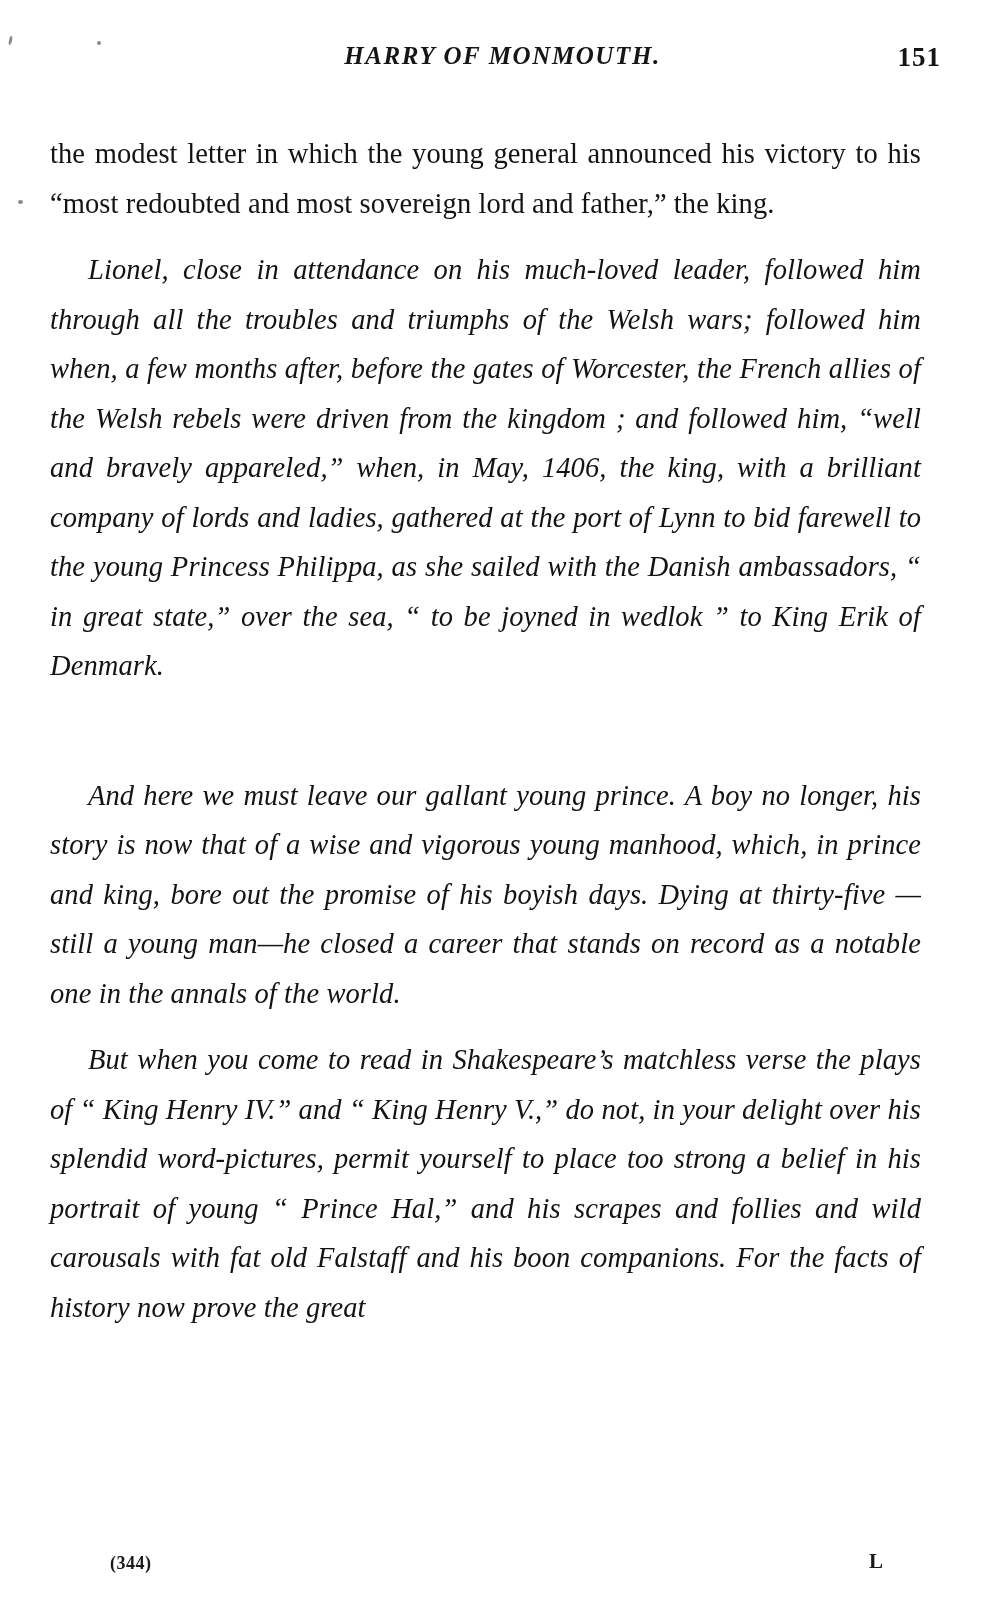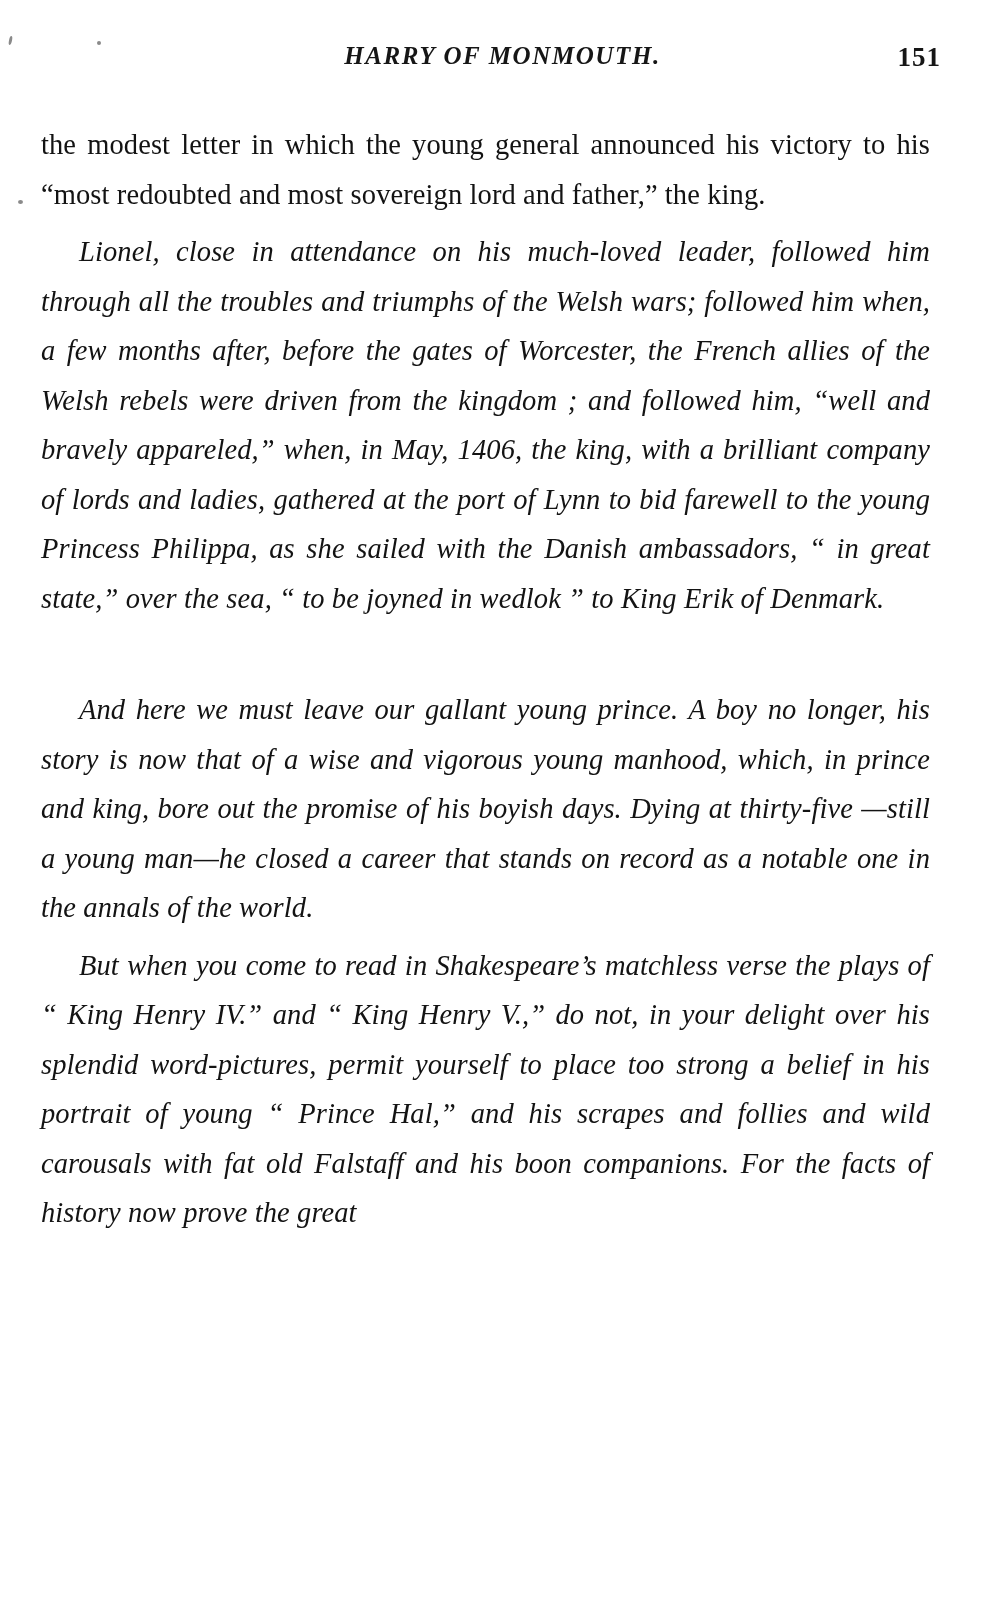--- a/index.html
+++ b/index.html
@@ -51,21 +51,21 @@
     letter-spacing: 1px;
     color: #161616;
   }
   .body-text {
     position: absolute;
     top: 112px;
     left: 33px;
     width: 905px;
   }
   p {
-    margin: 8px;
+    margin: 17px;
     font-size: 28.5px;
     line-height: 49.5px;
     text-align: justify;
     text-justify: inter-word;
     color: #131313;
     letter-spacing: 0.1px;
   }
   p.indent {
     text-indent: 38px;
     font-style: italic;
@@ -126,14 +126,18 @@
   </div>
 
   <div class="body-text">
     <p class="cont">the modest letter in which the young general announced his victory to his “most redoubted and most sovereign lord and father,” the king.</p>
     <p class="indent">Lionel, close in attendance on his much-loved leader, followed him through all the troubles and triumphs of the Welsh wars; followed him when, a few months after, before the gates of Worcester, the French allies of the Welsh rebels were driven from the kingdom ; and followed him, “well and bravely appareled,” when, in May, 1406, the king, with a brilliant company of lords and ladies, gathered at the port of Lynn to bid farewell to the young Princess Philippa, as she sailed with the Danish ambassadors, “ in great state,” over the sea, “ to be joyned in wedlok ” to King Erik of Denmark.</p>
     <div class="gap"></div>
     <p class="indent">And here we must leave our gallant young prince. A boy no longer, his story is now that of a wise and vigorous young manhood, which, in prince and king, bore out the promise of his boyish days. Dying at thirty-five —still a young man—he closed a career that stands on record as a notable one in the annals of the world.</p>
     <p class="indent">But when you come to read in Shakespeare’s matchless verse the plays of “ King Henry IV.” and “ King Henry V.,” do not, in your delight over his splendid word-pictures, permit yourself to place too strong a belief in his portrait of young “ Prince Hal,” and his scrapes and follies and wild carousals with fat old Falstaff and his boon companions. For the facts of history now prove the great</p>
   </div>
 
+  <div class="footer">
+    <div class="signature-left">(344)</div>
+    <div class="signature-right">L</div>
+  </div>
 
 </div>
 
 </body></html>

